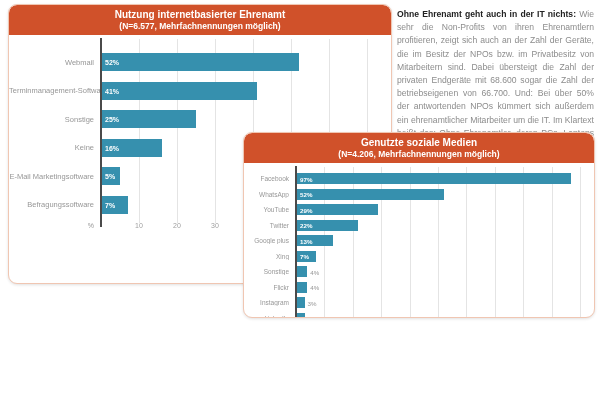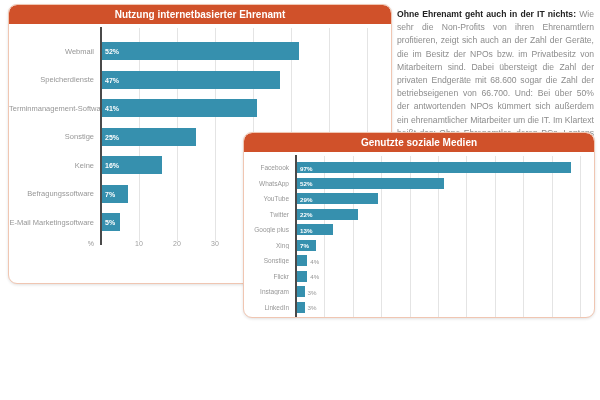--- a/index.html
+++ b/index.html
@@ -48,47 +48,41 @@
   .note-lead{font-weight:bold;color:#222222;}
 </style>
 </head>
 <body>
 
 <div>
 
   <section class="card card-left">
     <header class="card-header">
       <div class="chart-title">Nutzung internetbasierter Ehrenamt</div>
+      <div class="chart-subtitle">(N=6.577, Mehrfachnennungen möglich)</div>
     </header>
     <div class="plot" style="padding-top: 13px;">
         <div class="gridlines" style="inset: 4px 4px 14px 92px;">
           <div class="gridline" style="left: 38px; background: rgb(228, 228, 228);"></div>
           <div class="gridline" style="left: 76px; background: rgb(228, 228, 228);"></div>
           <div class="gridline" style="left: 114px; background: rgb(228, 228, 228);"></div>
           <div class="gridline" style="left: 152px; background: rgb(228, 228, 228);"></div>
           <div class="gridline" style="left: 190px; background: rgb(228, 228, 228);"></div>
           <div class="gridline" style="left: 228px; background: rgb(228, 228, 228);"></div>
           <div class="gridline" style="left: 266px; background: rgb(228, 228, 228);"></div>
         </div>
         <div class="axisline" style="left: 91px; top: 3px; bottom: 10px; background: rgb(74, 74, 74);"></div>
         <div class="chart-row" style="height: 28.5px;">
           <span class="row-label" style="width: 92px; font-size: 7.5px; color: rgb(151, 151, 151);">Webmail</span>
           <div class="barzone">
             <div class="bar" style="width: 197.6px; height: 18px; top: 5.25px; background: rgb(54, 144, 174);"></div>
             <span class="bar-value inside" style="font-size: 7px; left: 4px;">52%</span>
           </div>
         </div>
         <div class="chart-row" style="height: 28.5px;">
-          <span class="row-label" style="width: 92px; font-size: 7.5px; color: rgb(151, 151, 151);">Speicherdienste</span>
-          <div class="barzone">
-            <div class="bar" style="width: 178.6px; height: 18px; top: 5.25px; background: rgb(54, 144, 174);"></div>
-            <span class="bar-value inside" style="font-size: 7px; left: 4px;">47%</span>
-          </div>
-        </div>
-        <div class="chart-row" style="height: 28.5px;">
           <span class="row-label" style="width: 92px; font-size: 7.5px; color: rgb(151, 151, 151);">Terminmanagement-Software</span>
           <div class="barzone">
             <div class="bar" style="width: 155.8px; height: 18px; top: 5.25px; background: rgb(54, 144, 174);"></div>
             <span class="bar-value inside" style="font-size: 7px; left: 4px;">41%</span>
           </div>
         </div>
         <div class="chart-row" style="height: 28.5px;">
           <span class="row-label" style="width: 92px; font-size: 7.5px; color: rgb(151, 151, 151);">Sonstige</span>
           <div class="barzone">
             <div class="bar" style="width: 95px; height: 18px; top: 5.25px; background: rgb(54, 144, 174);"></div>
@@ -96,51 +90,52 @@
           </div>
         </div>
         <div class="chart-row" style="height: 28.5px;">
           <span class="row-label" style="width: 92px; font-size: 7.5px; color: rgb(151, 151, 151); text-align: right;">Keine</span>
           <div class="barzone">
             <div class="bar" style="width: 60.8px; height: 18px; top: 5.25px; background: rgb(54, 144, 174);"></div>
             <span class="bar-value inside" style="font-size: 7px; left: 4px;">16%</span>
           </div>
         </div>
         <div class="chart-row" style="height: 28.5px;">
+          <span class="row-label" style="width: 92px; font-size: 7.5px; color: rgb(151, 151, 151);">E-Mail Marketingsoftware</span>
+          <div class="barzone">
+            <div class="bar" style="width: 19px; height: 18px; top: 5.25px; background: rgb(54, 144, 174);"></div>
+            <span class="bar-value inside" style="font-size: 7px; left: 4px;">5%</span>
+          </div>
+        </div>
+        <div class="chart-row" style="height: 28.5px;">
           <span class="row-label" style="width: 92px; font-size: 7.5px; color: rgb(151, 151, 151);">Befragungssoftware</span>
           <div class="barzone">
             <div class="bar" style="width: 26.6px; height: 18px; top: 5.25px; background: rgb(54, 144, 174);"></div>
             <span class="bar-value inside" style="font-size: 7px; left: 4px;">7%</span>
-          </div>
-        </div>
-        <div class="chart-row" style="height: 28.5px;">
-          <span class="row-label" style="width: 92px; font-size: 7.5px; color: rgb(151, 151, 151);">E-Mail Marketingsoftware</span>
-          <div class="barzone">
-            <div class="bar" style="width: 19px; height: 18px; top: 5.25px; background: rgb(54, 144, 174);"></div>
-            <span class="bar-value inside" style="font-size: 7px; left: 4px;">5%</span>
           </div>
         </div>
         <div class="axis-row" style="height: 18px;">
           <span class="axis-unit" style="width: 92px; font-size: 7px; padding-top: 3px;">%</span>
           <div class="axis-zone">
             <span class="tick-label" style="left: 38px; font-size: 7px;">10</span>
             <span class="tick-label" style="left: 76px; font-size: 7px;">20</span>
             <span class="tick-label" style="left: 114px; font-size: 7px;">30</span>
           </div>
         </div>
       </div>
   </section>
 
   <aside class="note">
     <span class="note-lead">Ohne Ehrenamt geht auch in der IT nichts:</span><span class="note-body"> Wie sehr die Non-Profits von ihren Ehrenamtlern profitieren, zeigt sich auch an der Zahl der Geräte, die im Besitz der NPOs bzw. im Privatbesitz von Mitarbeitern sind. Dabei übersteigt die Zahl der privaten Endgeräte mit 68.600 sogar die Zahl der betriebseigenen von 66.700. Und: Bei über 50% der antwortenden NPOs kümmert sich außerdem ein ehrenamtlicher Mitarbeiter um die IT. Im Klartext heißt das: Ohne Ehrenamtler, deren PCs, Laptops &amp; Co. und ihrem Einsatz als ‚IT-Kümmerer‘ würde es bei vielen Non-Profits ziemlich düster aussehen.</span>
   </aside>
 
   <section class="card card-right">
     <header class="card-header">
       <div class="chart-title">Genutzte soziale Medien</div>
+      <div class="chart-subtitle">(N=4.206, Mehrfachnennungen möglich)</div>
     </header>
     <div class="plot" style="padding-top: 8px;">
         <div class="gridlines" style="inset: 4px 6px 12px 52px;">
           <div class="gridline" style="left: 28.4px; background: rgb(228, 228, 228);"></div>
           <div class="gridline" style="left: 56.8px; background: rgb(228, 228, 228);"></div>
           <div class="gridline" style="left: 85.2px; background: rgb(228, 228, 228);"></div>
           <div class="gridline" style="left: 113.6px; background: rgb(228, 228, 228);"></div>
           <div class="gridline" style="left: 142px; background: rgb(228, 228, 228);"></div>
           <div class="gridline" style="left: 170.4px; background: rgb(228, 228, 228);"></div>
           <div class="gridline" style="left: 198.8px; background: rgb(228, 228, 228);"></div>

